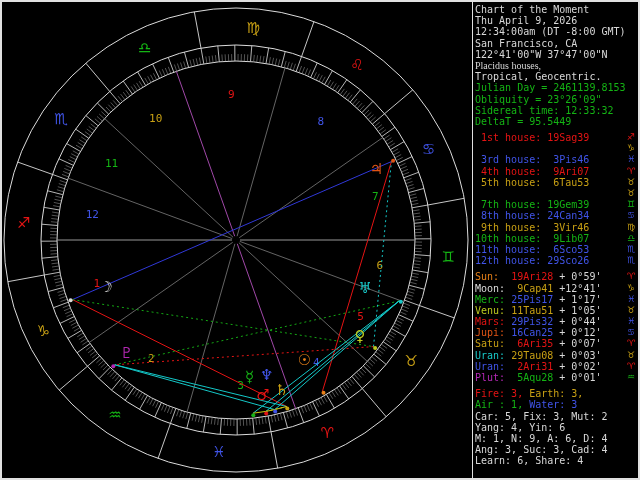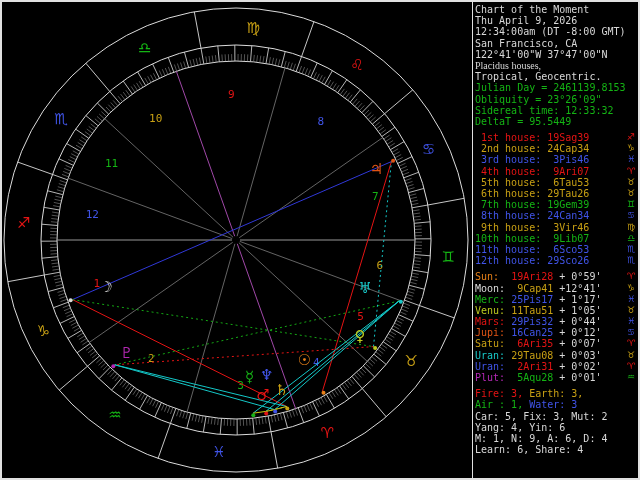--- a/index.html
+++ b/index.html
@@ -494,25 +494,25 @@
       <div class="row" style="color: rgb(216, 216, 216);">122°41'00"W 37°47'00"N</div>
       <div class="row" style="color: rgb(216, 216, 216); font-family: Liberation Serif, serif;">Placidus houses,</div>
       <div class="row" style="color: rgb(216, 216, 216);">Tropical, Geocentric.</div>
       <div class="row" style="color: rgb(20, 180, 20);">Julian Day = 2461139.8153</div>
       <div class="row" style="color: rgb(20, 180, 20);">Obliquity = 23°26'09"</div>
       <div class="row" style="color: rgb(20, 180, 20);">Sidereal time: 12:33:32</div>
       <div class="row" style="color: rgb(20, 180, 20);">DeltaT = 95.5449</div>
     </div>
     <div id="house-list" class="block">
         <div class="row"><span style="color: rgb(228, 20, 20);"> 1st house: 19Sag39</span><span class="rg" style="color: rgb(228, 20, 20);">♐</span></div>
-        <div class="row"><span style="color: rgb(200, 160, 20);"> 2nd house: 24Cap34</span><span class="rg" style="color: rgb(200, 160, 20);">♑</span></div>
+        <div class="row"><span class="rg" style="color: rgb(200, 160, 20);">♑</span></div>
         <div class="row"><span style="color: rgb(64, 84, 232);"> 3rd house:  3Pis46</span><span class="rg" style="color: rgb(64, 84, 232);">♓</span></div>
         <div class="row"><span style="color: rgb(228, 20, 20);"> 4th house:  9Ari07</span><span class="rg" style="color: rgb(228, 20, 20);">♈</span></div>
         <div class="row"><span style="color: rgb(200, 160, 20);"> 5th house:  6Tau53</span><span class="rg" style="color: rgb(200, 160, 20);">♉</span></div>
-        <div class="row"><span style="color: rgb(200, 160, 20);"> 6th house: 29Tau26</span><span class="rg" style="color: rgb(200, 160, 20);">♉</span></div>
+        <div class="row"><span class="rg" style="color: rgb(200, 160, 20);">♉</span></div>
         <div class="row"><span style="color: rgb(20, 180, 20);"> 7th house: 19Gem39</span><span class="rg" style="color: rgb(20, 180, 20);">♊</span></div>
         <div class="row"><span style="color: rgb(64, 84, 232);"> 8th house: 24Can34</span><span class="rg" style="color: rgb(64, 84, 232);">♋</span></div>
         <div class="row"><span style="color: rgb(200, 160, 20);"> 9th house:  3Vir46</span><span class="rg" style="color: rgb(200, 160, 20);">♍</span></div>
         <div class="row"><span style="color: rgb(20, 180, 20);">10th house:  9Lib07</span><span class="rg" style="color: rgb(20, 180, 20);">♎</span></div>
         <div class="row"><span style="color: rgb(64, 84, 232);">11th house:  6Sco53</span><span class="rg" style="color: rgb(64, 84, 232);">♏</span></div>
         <div class="row"><span style="color: rgb(64, 84, 232);">12th house: 29Sco26</span><span class="rg" style="color: rgb(64, 84, 232);">♏</span></div>
       </div>
     <div id="planet-list" class="block">
         <div class="row"><span style="color: rgb(232, 128, 24);">Sun:  </span><span style="color: rgb(228, 20, 20);">19Ari28</span><span style="color: rgb(216, 216, 216);"> + 0°59'</span><span class="rg" style="color: rgb(228, 20, 20);">♈</span></div>
         <div class="row"><span style="color: rgb(220, 220, 220);">Moon: </span><span style="color: rgb(200, 160, 20);"> 9Cap41</span><span style="color: rgb(216, 216, 216);"> +12°41'</span><span class="rg" style="color: rgb(200, 160, 20);">♑</span></div>
@@ -524,17 +524,18 @@
         <div class="row"><span style="color: rgb(24, 200, 200);">Uran: </span><span style="color: rgb(200, 160, 20);">29Tau08</span><span style="color: rgb(216, 216, 216);"> + 0°03'</span><span class="rg" style="color: rgb(200, 160, 20);">♉</span></div>
         <div class="row"><span style="color: rgb(64, 84, 232);">Uran: </span><span style="color: rgb(228, 20, 20);"> 2Ari31</span><span style="color: rgb(216, 216, 216);"> + 0°02'</span><span class="rg" style="color: rgb(228, 20, 20);">♈</span></div>
         <div class="row"><span style="color: rgb(180, 40, 180);">Plut: </span><span style="color: rgb(20, 180, 20);"> 5Aqu28</span><span style="color: rgb(216, 216, 216);"> + 0°01'</span><span class="rg" style="color: rgb(20, 180, 20);">♒</span></div>
       </div>
     <div id="summary" class="block">
         <div class="row"><span style="color: rgb(228, 20, 20);">Fire: 3, </span><span style="color: rgb(200, 160, 20);">Earth: 3,</span></div>
         <div class="row"><span style="color: rgb(20, 180, 20);">Air : 1, </span><span style="color: rgb(64, 84, 232);">Water: 3</span></div>
         <div class="row"><span style="color: rgb(216, 216, 216);">Car: 5, Fix: 3, Mut: 2</span></div>
         <div class="row"><span style="color: rgb(216, 216, 216);">Yang: 4, Yin: 6</span></div>
         <div class="row"><span style="color: rgb(216, 216, 216);">M: 1, N: 9, A: 6, D: 4</span></div>
+        <div class="row"><span style="color: rgb(216, 216, 216);">Ang: 3, Suc: 3, Cad: 4</span></div>
         <div class="row"><span style="color: rgb(216, 216, 216);">Learn: 6, Share: 4</span></div>
       </div>
   </div>
 
 </div>
 
 </body></html>

